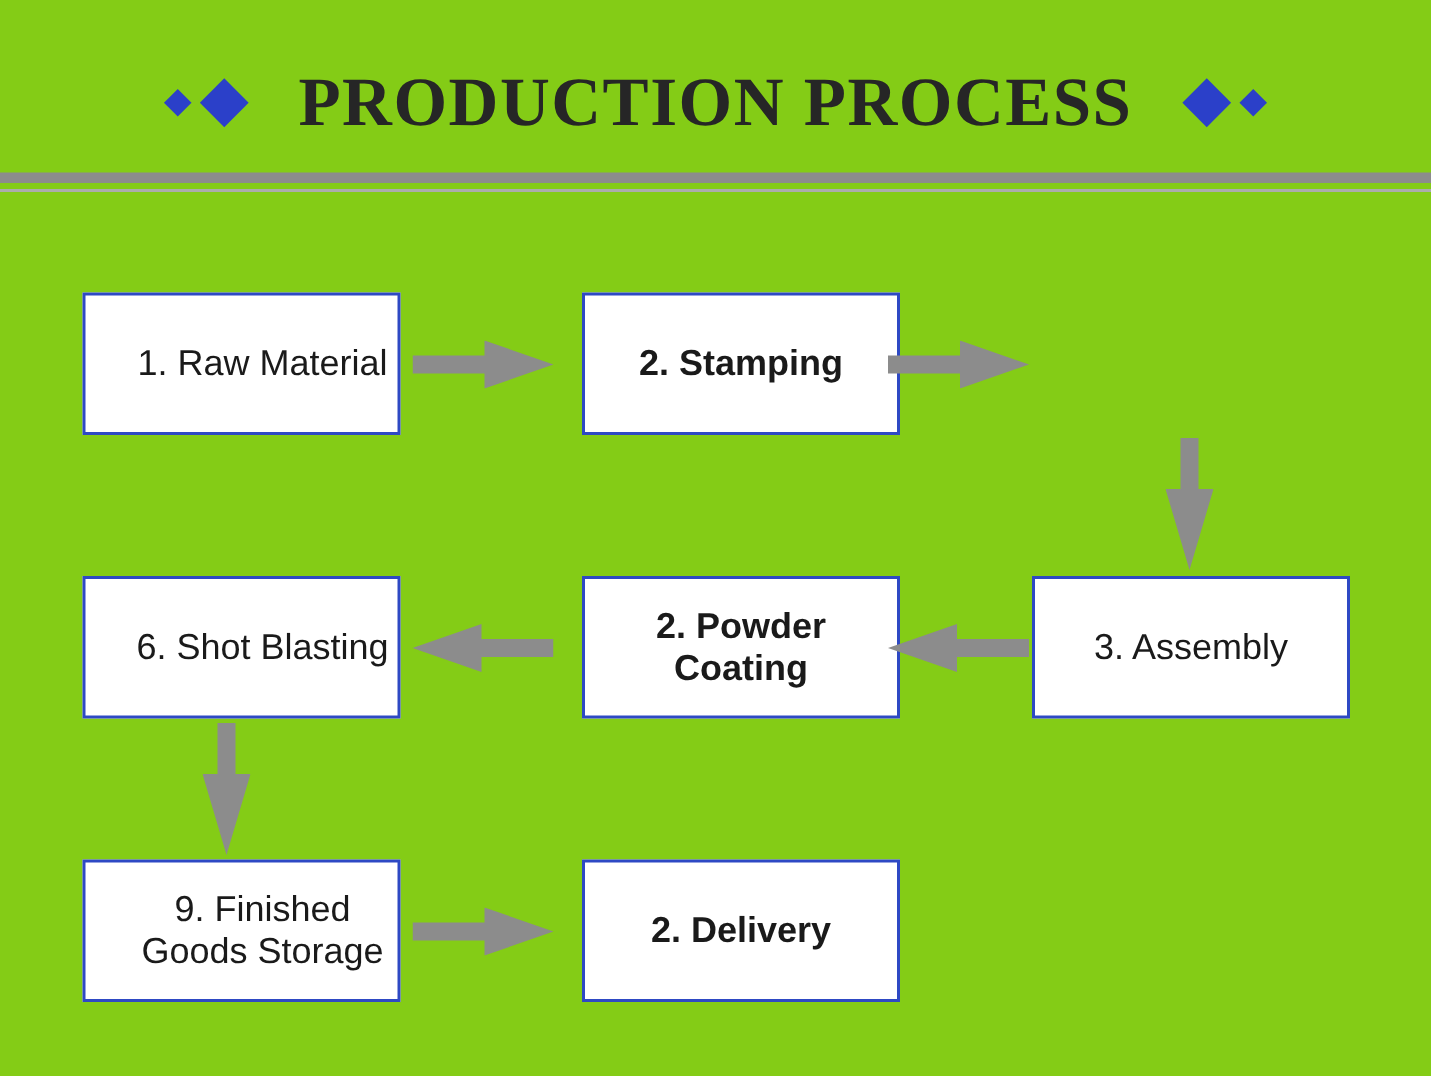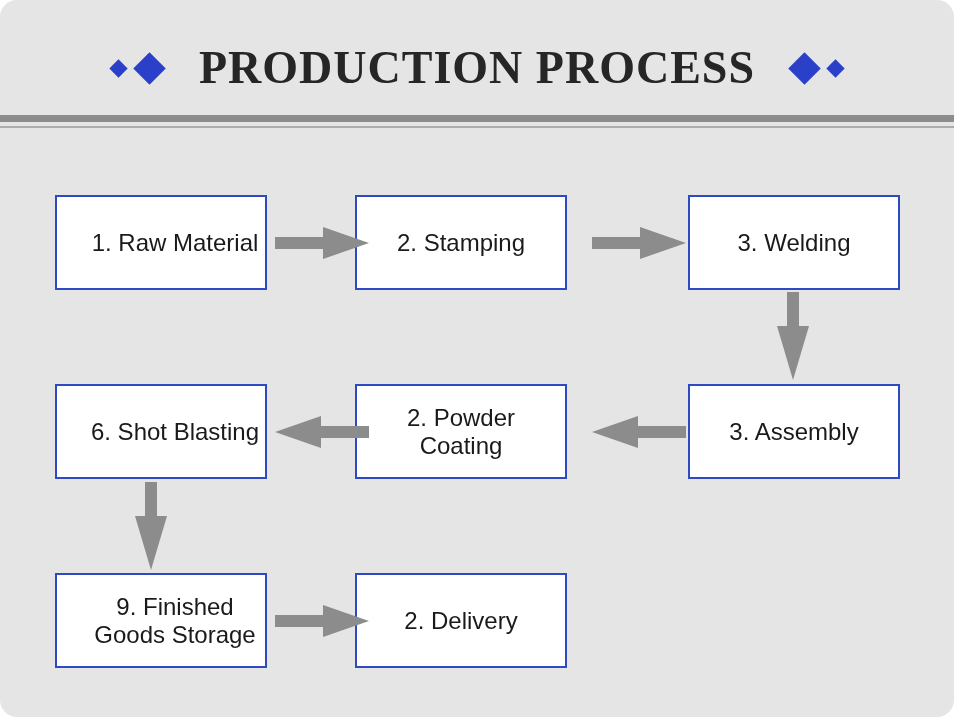--- a/index.html
+++ b/index.html
@@ -4,24 +4,23 @@
 <style>
   html, body {
     margin: 0;
     padding: 0;
     background: #ffffff;
   }
   .slide {
     position: relative;
     width: 954px;
     height: 717px;
-    background: #e5e5e5;
+    background: #84cc16;
     overflow: hidden;
     font-family: "Liberation Sans", sans-serif;
-    border-radius: 17px;
   }
 
   
   .header {
     position: absolute;
     top: 30px;
     left: 0;
     width: 954px;
     height: 76px;
     display: flex;
@@ -77,21 +76,21 @@
     align-items: center;
     justify-content: center;
     text-align: center;
     font-size: 24px;
     line-height: 1.13;
     color: #1a1a1a;
     white-space: pre-line;
   }
   
   .col1 { left: 55px; padding-left: 28px; }
-  .col2 { left: 355px; }
+  .col2 { left: 388px; font-weight: bold; }
   .col3 { left: 688px; }
   
   .row1 { top: 195px; }
   .row2 { top: 384px; }
   .row3 { top: 573px; }
 
   
   .arrow { position: absolute; }
   .arrow svg { display: block; }
   .arrow-h { width: 94px; height: 32px; }
@@ -118,21 +117,20 @@
     <span class="diamond large"></span>
     <span class="diamond-gap"></span>
     <span class="diamond small"></span>
   </div>
 
   <div class="divider-thick"></div>
   <div class="divider-thin"></div>
 
   <div class="fbox col1 row1">1. Raw Material</div>
   <div class="fbox col2 row1">2. Stamping</div>
-  <div class="fbox col3 row1">3. Welding</div>
 
   <div class="fbox col1 row2">6. Shot Blasting</div>
   <div class="fbox col2 row2">2. Powder
 Coating</div>
   <div class="fbox col3 row2">3. Assembly</div>
 
   <div class="fbox col1 row3">9. Finished
 Goods Storage</div>
   <div class="fbox col2 row3">2. Delivery</div>
 

